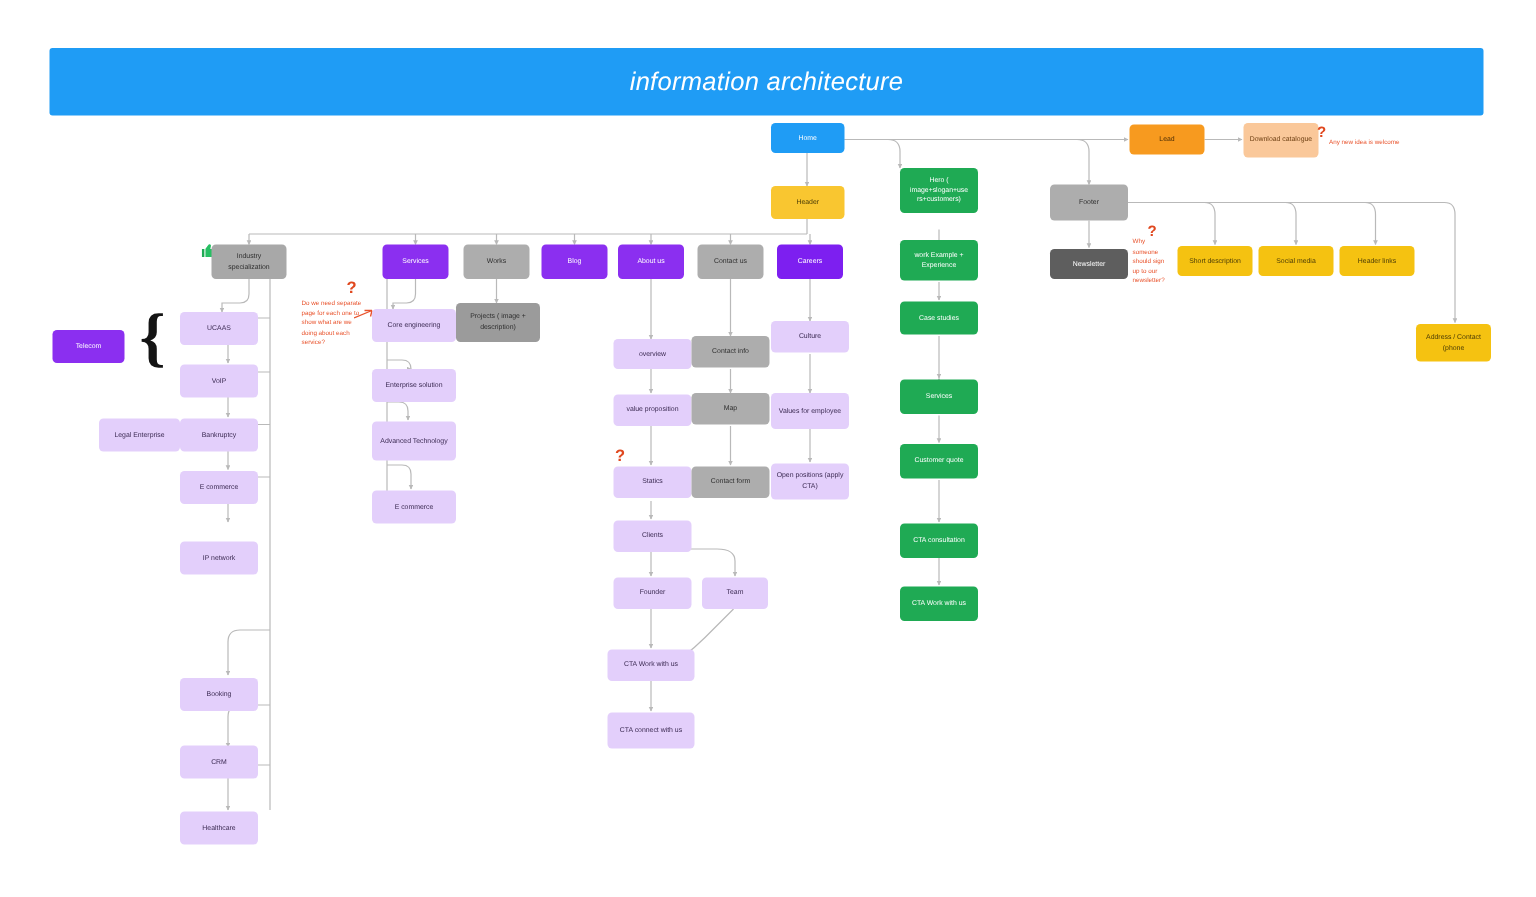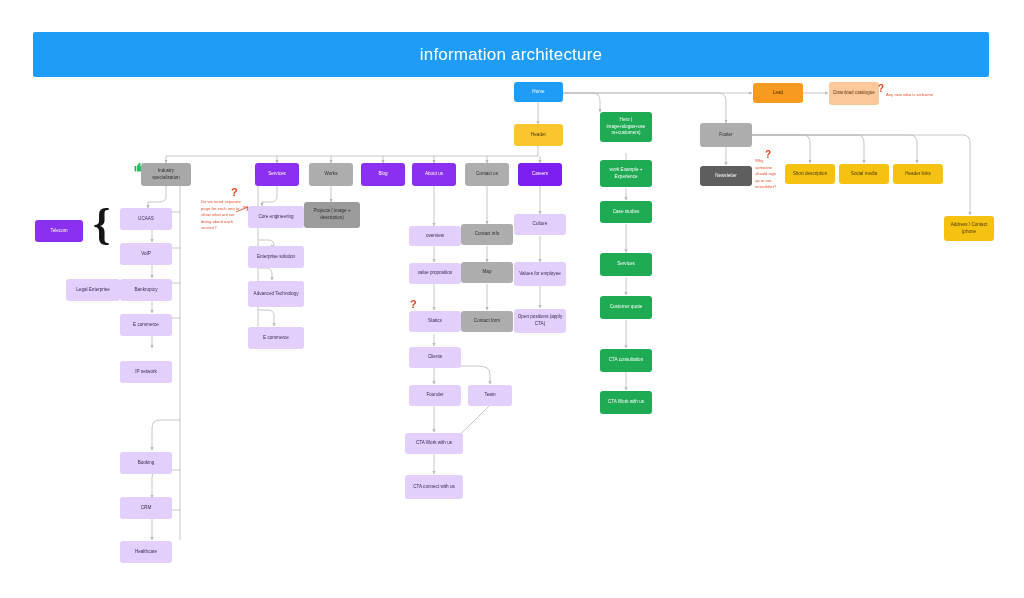--- a/index.html
+++ b/index.html
@@ -3,21 +3,21 @@
 <meta charset="utf-8">
 <style>
   html,body{margin:0;padding:0;background:#ffffff;}
   body{width:1024px;height:598px;position:relative;overflow:hidden;
        font-family:"Liberation Sans","DejaVu Sans",sans-serif;}
   #canvas{position:absolute;inset:0;}
   svg#wires{position:absolute;left:0;top:0;width:1024px;height:598px;pointer-events:none;}
 
   .title-bar{position:absolute;left:33px;top:32px;width:956px;height:45px;
     background:#1f9cf5;border-radius:2px;display:flex;align-items:center;justify-content:center;}
-  .title-bar span{color:#ffffff;font-size:17px;letter-spacing:.2px;}
+  .title-bar span{color:#ffffff;font-size:17px;letter-spacing:.2px;font-style:italic;}
 
   .node{position:absolute;box-sizing:border-box;border-radius:3px;
     display:flex;align-items:center;justify-content:center;text-align:center;
     font-size:4.6px;line-height:1.45;padding:2px 3px;overflow:hidden;}
   .n-lilac{background:#e3cffb;color:#3b2a52;}
   .n-purple{background:#8b2ff0;color:#ffffff;}
   .n-purple2{background:#7d1ff0;color:#ffffff;}
   .n-gray{background:#adadad;color:#2e2e2e;}
   .n-gray-d{background:#9b9b9b;color:#2e2e2e;}
   .n-gray-dk{background:#5e5e5e;color:#ffffff;}

